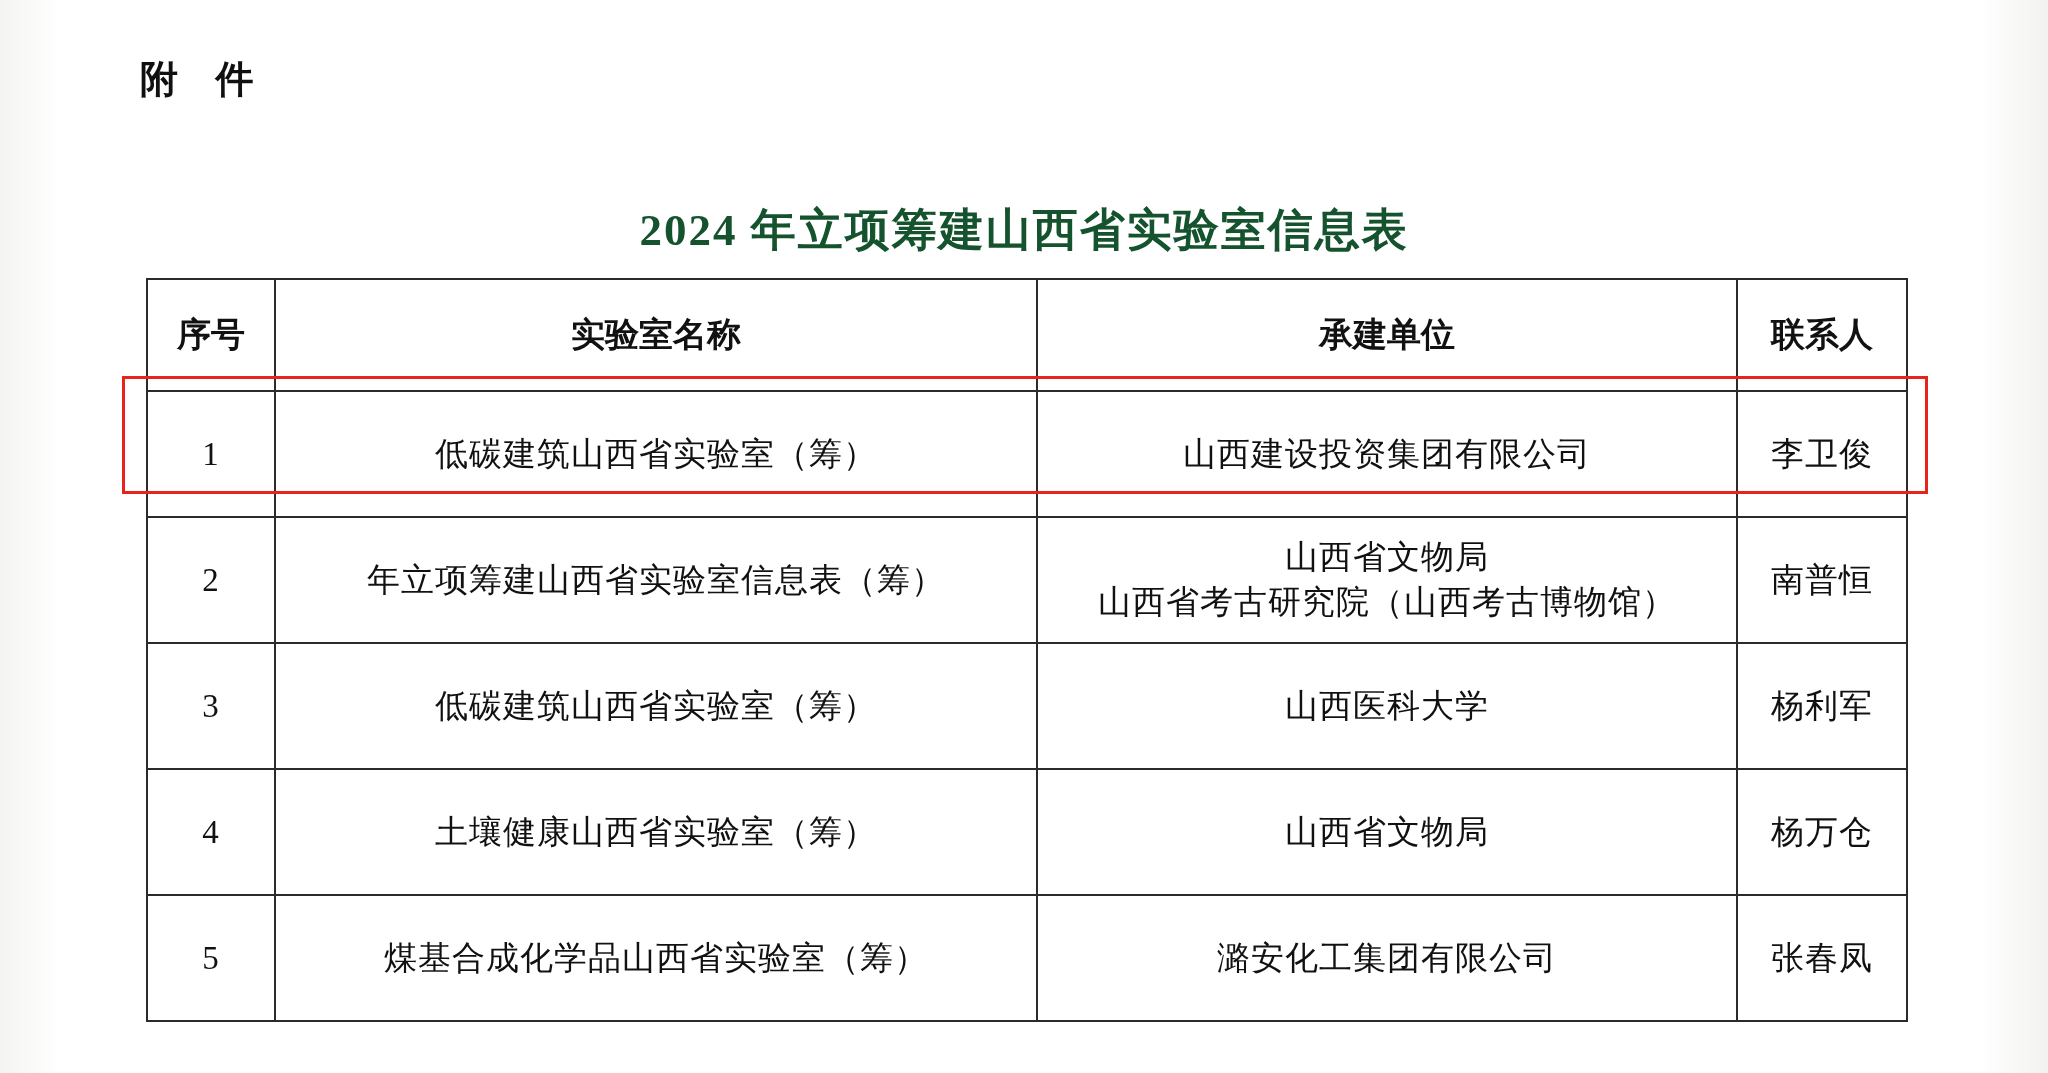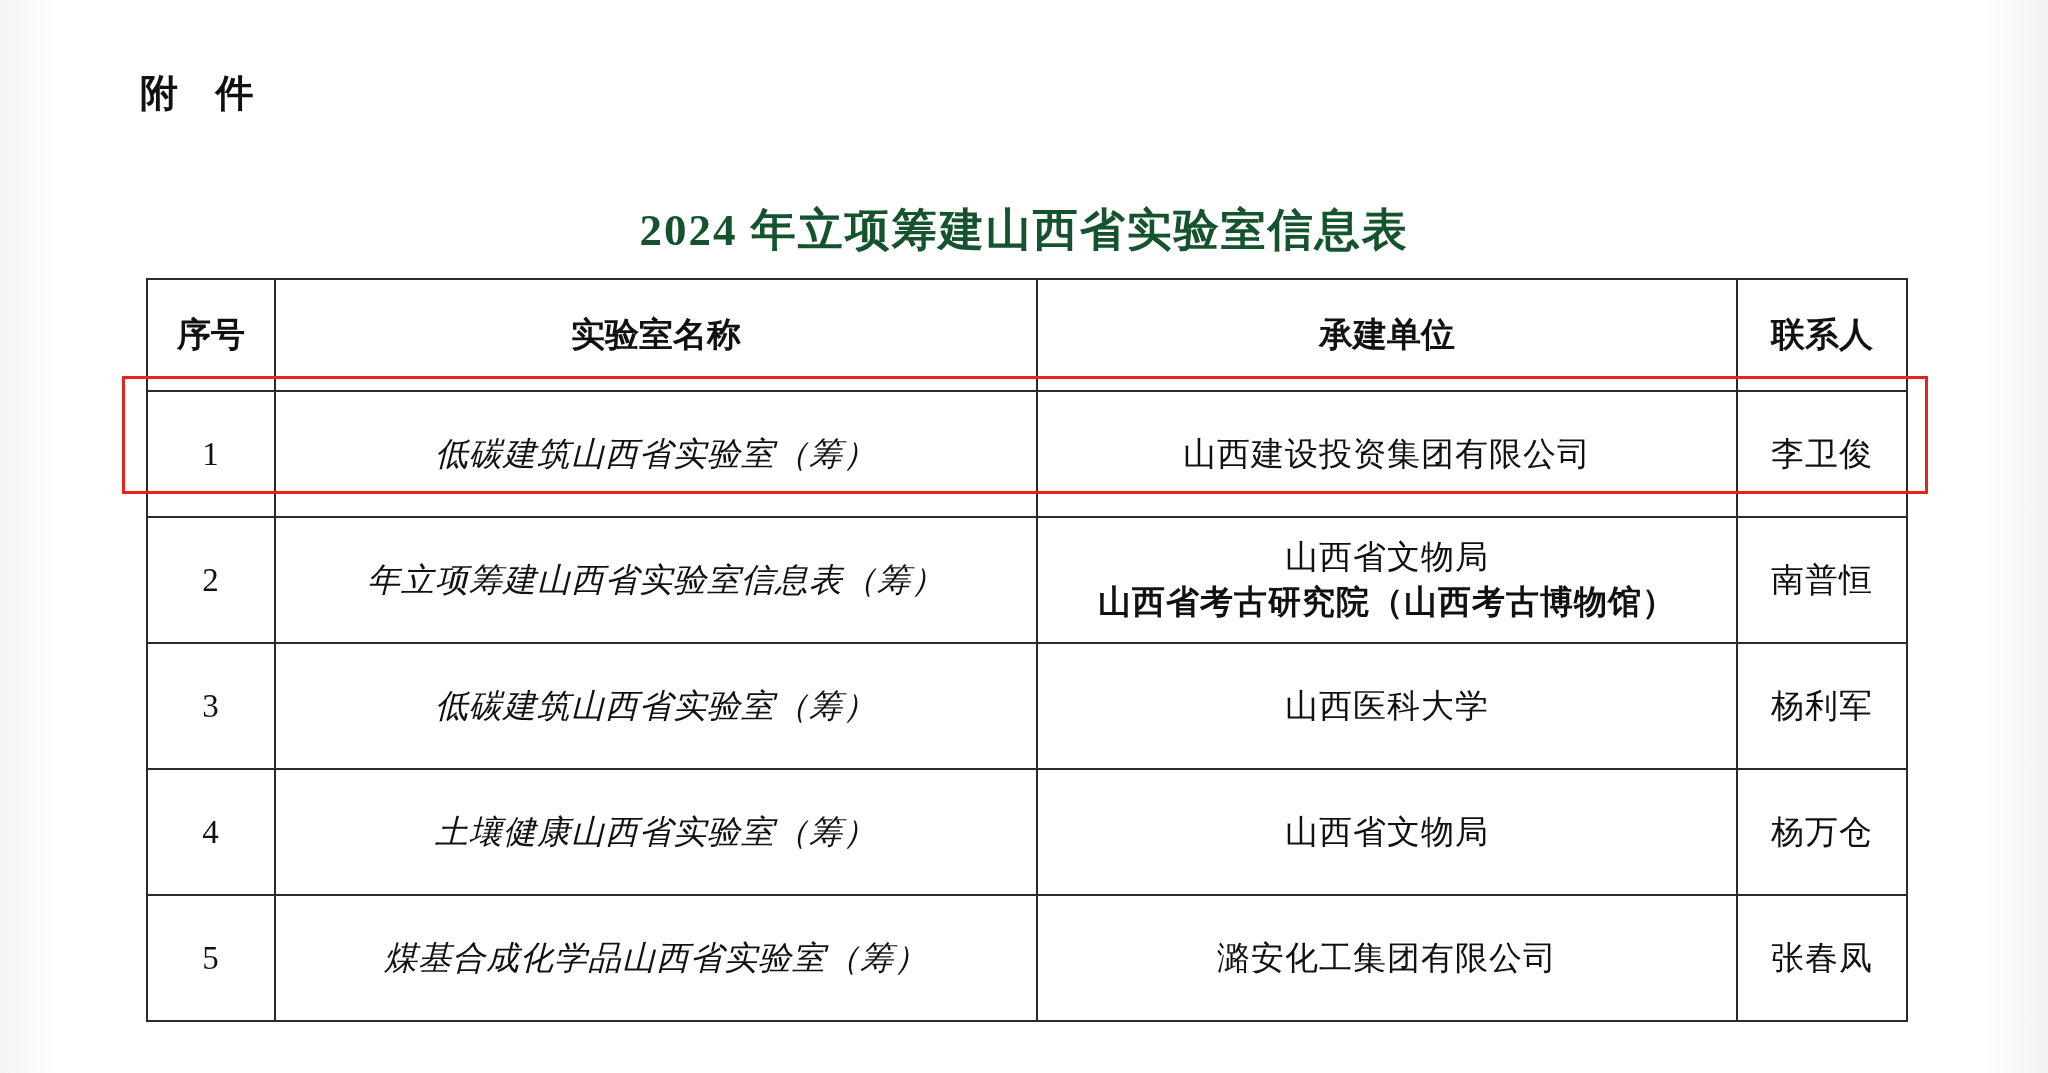--- a/index.html
+++ b/index.html
@@ -28,21 +28,21 @@
     background: linear-gradient(90deg, #f4f4f2 0px, #ffffff 60px, #ffffff 1980px, #f2f2f0 2048px);
     pointer-events: none;
   }
   .content {
     position: relative;
     z-index: 2;
   }
   .attachment-label {
     position: absolute;
     left: 140px;
-    top: 68px;
+    top: 54px;
     font-size: 38px;
     font-weight: 700;
     letter-spacing: 14px;
     font-family: "Liberation Serif", "DejaVu Serif", serif;
     color: #101010;
   }
   .doc-title {
     position: absolute;
     left: 0;
     top: 200px;
@@ -83,28 +83,26 @@
   }
   col.c-no    { width: 128px; }
   col.c-name  { width: 762px; }
   col.c-unit  { width: 700px; }
   col.c-person{ width: 170px; }
 
   td.cell-name {
     text-align: left;
     padding-left: 38px;
     letter-spacing: 1px;
-    font-style: italic;
   }
   td.cell-unit {
     letter-spacing: 1px;
   }
   td.cell-unit .line2 {
     display: block;
-    font-weight: bold;
   }
   td.cell-no, td.cell-person {
     letter-spacing: 1px;
   }
   
   .highlight-box {
     position: absolute;
     left: 122px;
     top: 376px;
     width: 1806px;

